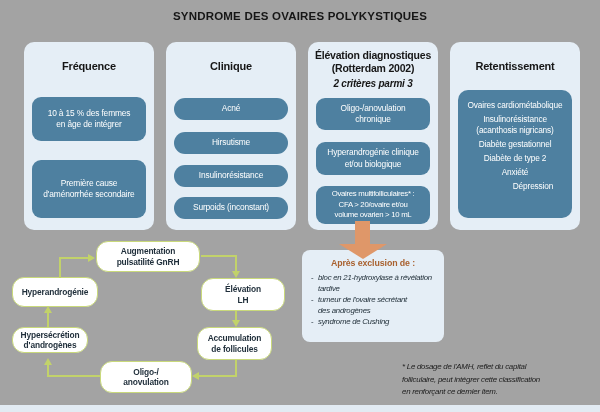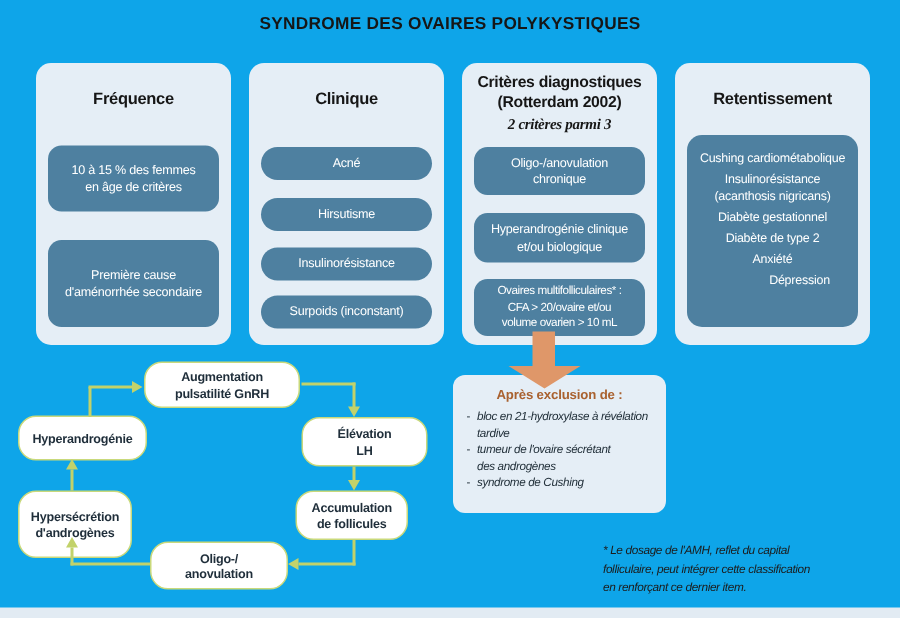--- a/index.html
+++ b/index.html
@@ -9,39 +9,39 @@
     --arrow-green:#c2d26a;
     --arrow-orange:#df9769;
     --exclusion-title:#a9612f;
     --footer-band:#e2ebf3;
     --ink:#161616;
     --body-ink:#22303a;
   }
   *{margin:0;padding:0;box-sizing:border-box;}
   html,body{background:#fff;}
   .page{
-    position:relative;width:600px;height:412px;background:#0ea5e9;overflow:hidden;
+    position:relative;width:600px;height:412px;background:#a3a3a3;overflow:hidden;
     font-family:"Liberation Sans", sans-serif;color:var(--ink);
   }
   .title{
     position:absolute;top:10px;left:0;width:600px;text-align:center;
     font-size:11.5px;font-weight:bold;letter-spacing:0.2px;color:var(--ink);
   }
   .panel{
     position:absolute;top:42px;width:130px;height:188px;background:var(--panel-blue);
     border-radius:10px;
   }
   .panel h2{
     text-align:center;font-size:11px;font-weight:bold;color:var(--ink);
     padding-top:18px;letter-spacing:-0.2px;
   }
   .panel.crit h2{padding-top:7px;font-size:10.5px;line-height:13px;}
   .crit-sub{
     text-align:center;font-size:10px;font-weight:bold;font-style:italic;
-    margin-top:3px;letter-spacing:-0.2px;font-family:Liberation Serif, serif;
+    margin-top:3px;letter-spacing:-0.2px;
   }
   .bluebox{
     position:absolute;left:8px;width:114px;background:var(--box-blue);
     color:#ffffff;display:flex;flex-direction:column;align-items:center;justify-content:center;
     text-align:center;border-radius:9px;font-size:8.4px;line-height:11.5px;letter-spacing:-0.15px;
   }
   .pill{border-radius:11px;height:22px;}
   .small-lines{font-size:7.8px;line-height:10.5px;letter-spacing:-0.3px;}
   .bb-line{white-space:nowrap;}
   .ret-box{top:48px;height:128px;border-radius:10px;font-size:8.3px;line-height:11px;}
@@ -96,21 +96,21 @@
 <body>
 
 <div class="page">
 
   <div class="title">SYNDROME DES OVAIRES POLYKYSTIQUES</div>
 
   <section class="panel" style="left:24px">
     <h2>Fréquence</h2>
     <div class="bluebox" style="top:55px;height:44px">
       <div class="bb-line">10 à 15 % des femmes</div>
-      <div class="bb-line">en âge de critères</div>
+      <div class="bb-line">en âge de intégrer</div>
     </div>
     <div class="bluebox" style="top:118px;height:58px">
       <div class="bb-line">Première cause</div>
       <div class="bb-line">d'aménorrhée secondaire</div>
     </div>
   </section>
 
   <section class="panel" style="left:166px">
     <h2>Clinique</h2>
     <div class="bluebox pill" style="top:56px">
@@ -122,21 +122,21 @@
     <div class="bluebox pill" style="top:123px">
       <div class="bb-line">Insulinorésistance</div>
     </div>
     <div class="bluebox pill" style="top:155px">
       <div class="bb-line">Surpoids (inconstant)</div>
     </div>
   </section>
 
   <section class="panel crit" style="left:308px">
     <h2>
-      <div>Critères diagnostiques</div>
+      <div>Élévation diagnostiques</div>
       <div>(Rotterdam 2002)</div>
     </h2>
     <div class="crit-sub">2 critères parmi 3</div>
     <div class="bluebox" style="top:56px;height:32px">
       <div class="bb-line">Oligo-/anovulation</div>
       <div class="bb-line">chronique</div>
     </div>
     <div class="bluebox" style="top:100px;height:33px">
       <div class="bb-line">Hyperandrogénie clinique</div>
       <div class="bb-line">et/ou biologique</div>
@@ -144,21 +144,21 @@
     <div class="bluebox small-lines" style="top:144px;height:38px">
       <div class="bb-line">Ovaires multifolliculaires* :</div>
       <div class="bb-line">CFA &gt; 20/ovaire et/ou</div>
       <div class="bb-line">volume ovarien &gt; 10 mL</div>
     </div>
   </section>
 
   <section class="panel" style="left:450px">
     <h2>Retentissement</h2>
     <div class="bluebox ret-box">
-      <div class="ret-line">Cushing cardiométabolique</div>
+      <div class="ret-line">Ovaires cardiométabolique</div>
       <div class="ret-line tight">Insulinorésistance</div>
       <div class="ret-line">(acanthosis nigricans)</div>
       <div class="ret-line">Diabète gestationnel</div>
       <div class="ret-line">Diabète de type 2</div>
       <div class="ret-line">Anxiété</div>
       <div class="ret-line">Dépression</div>
     </div>
   </section>
 
   <div class="oarrow-stem"></div>
@@ -199,21 +199,21 @@
     <div>LH</div>
   </div>
   <div class="cyc" style="left:197px;top:327px;width:75px;height:33px">
     <div>Accumulation</div>
     <div>de follicules</div>
   </div>
   <div class="cyc" style="left:100px;top:361px;width:92px;height:32px">
     <div>Oligo-/</div>
     <div>anovulation</div>
   </div>
-  <div class="cyc" style="left:12px;top:327px;width:76px;height:45px">
+  <div class="cyc" style="left:12px;top:327px;width:76px;height:26px">
     <div>Hypersécrétion</div>
     <div>d'androgènes</div>
   </div>
   <div class="cyc" style="left:12px;top:277px;width:86px;height:30px">
     <div>Hyperandrogénie</div>
   </div>
 
   <div class="aline" style="left:59px;top:258px;width:2px;height:20px"></div>
   <div class="aline" style="left:59px;top:257px;width:30px;height:2px"></div>
   <div class="ahead right" style="left:88px;top:253.5px"></div>

